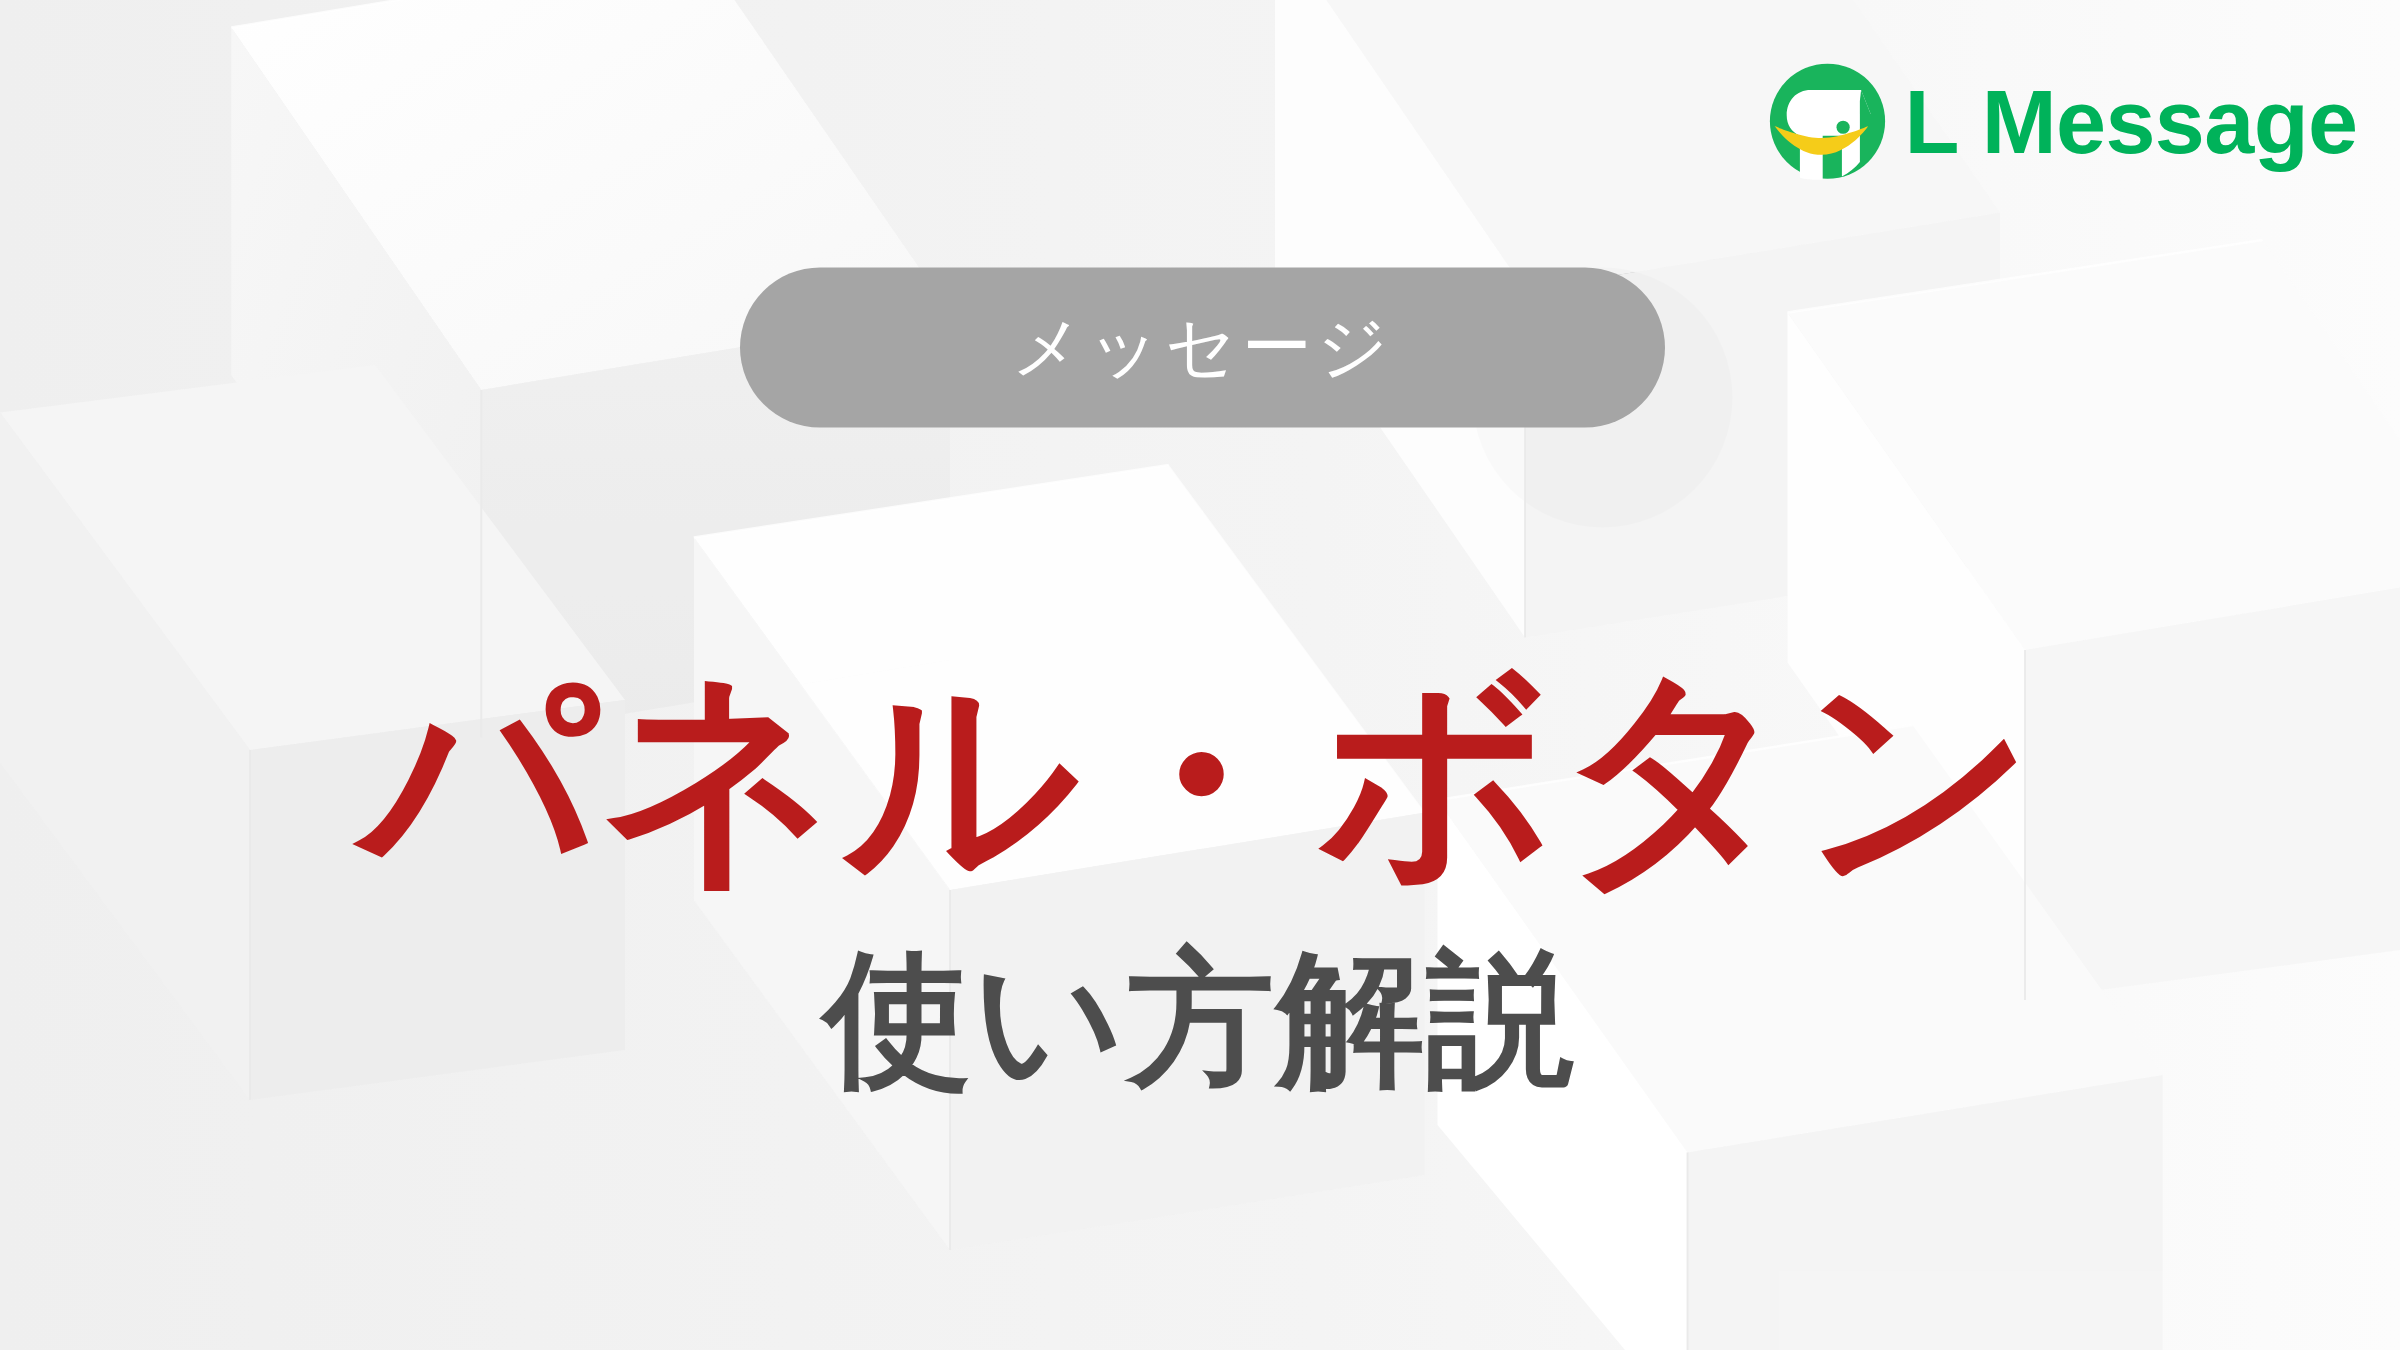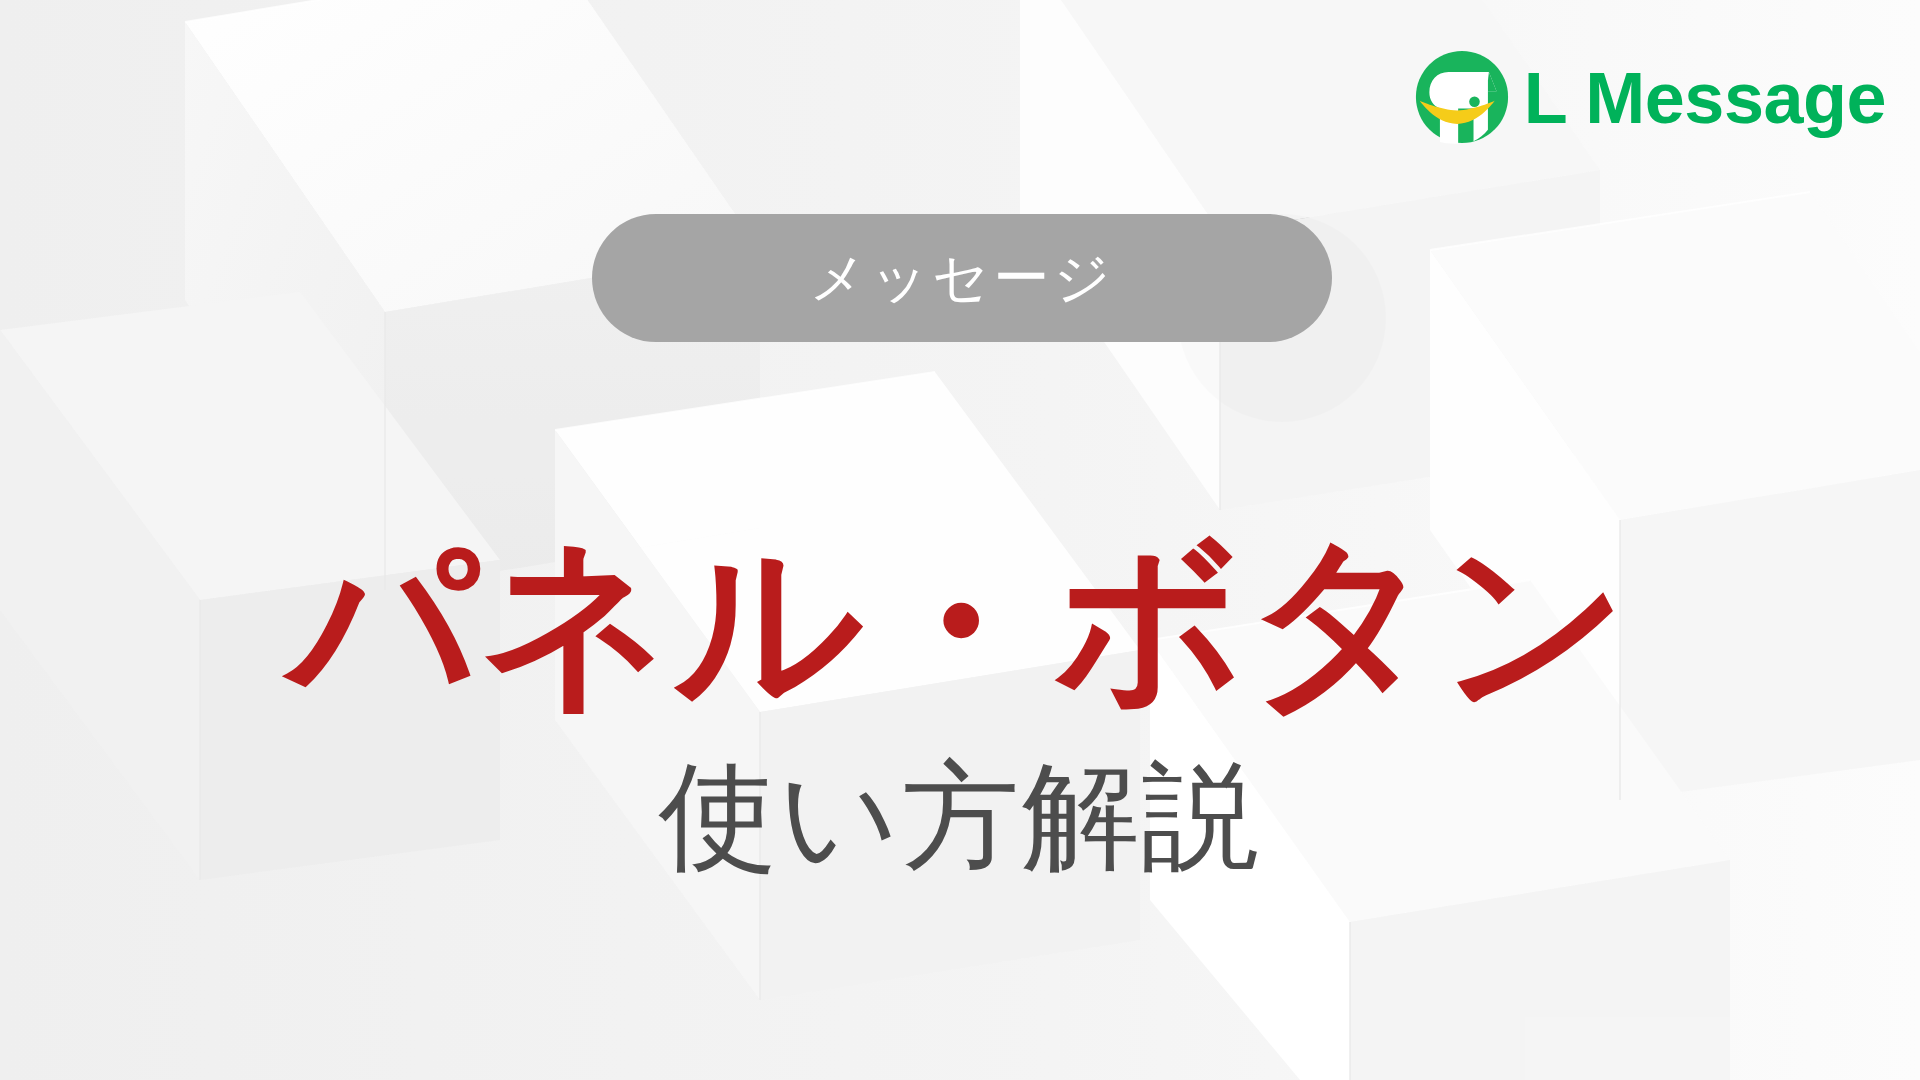--- a/index.html
+++ b/index.html
@@ -101,21 +101,21 @@
     position: absolute;
     left: 0;
     right: 0;
     top: 735px;
     height: 130px;
     display: flex;
     align-items: center;
     justify-content: center;
     color: #4d4d4d;
     font-size: 118px;
-    font-weight: normal;
+    font-weight: bold;
     line-height: 1;
     letter-spacing: 2px;
     white-space: nowrap;
     margin-top: 16px;
   }
 </style>
 </head>
 <body>
 
 <div id="stage">

